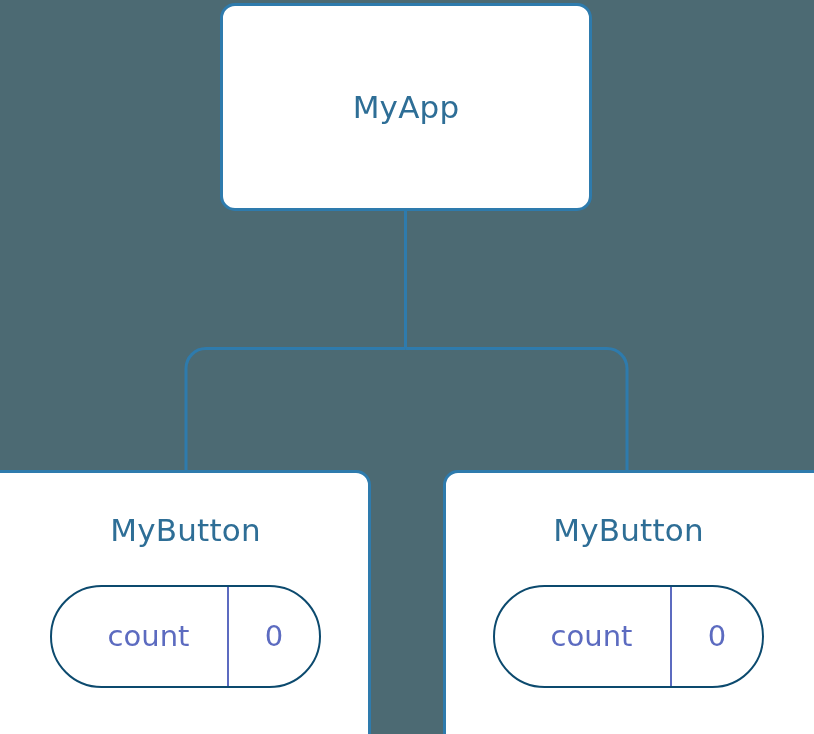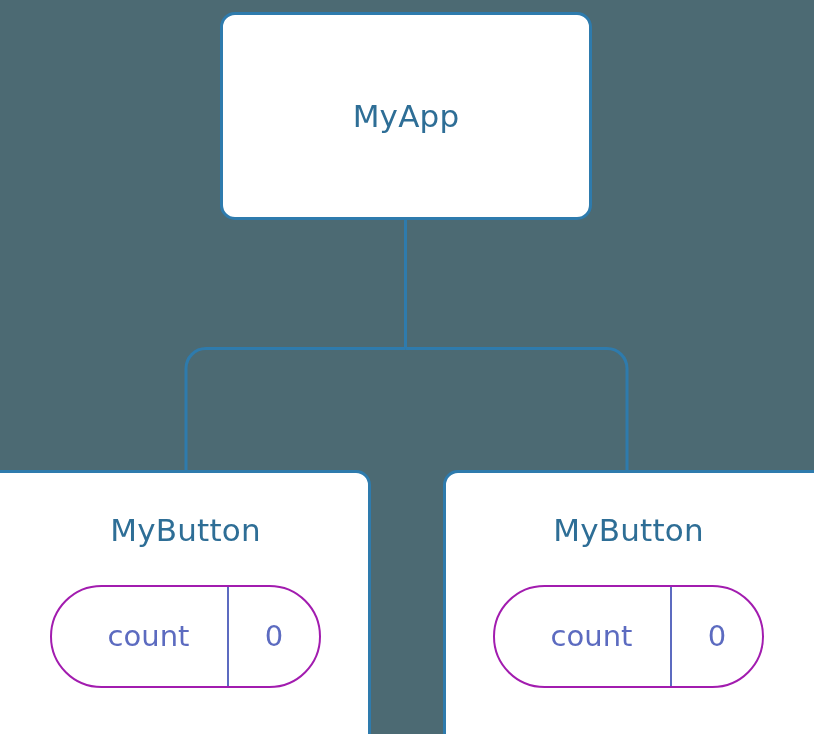--- a/index.html
+++ b/index.html
@@ -40,21 +40,21 @@
     border: 3px solid #2e7bad;
     border-radius: 15px;
     z-index: 2;
     display: flex;
     flex-direction: column;
     align-items: center;
   }
 
   .node-root {
     left: 220px;
-    top: 12px;
+    top: 3px;
     width: 372px;
     height: 208px;
     justify-content: center;
   }
 
   .node-leaf-left {
     left: -28px;
     top: 470px;
     width: 399px;
     height: 285px;
@@ -80,21 +80,21 @@
 
   
   .node-leaf-left .node-title { margin-left: 28px; }
   .node-leaf-right .node-title { margin-right: 28px; }
 
   
   .pill {
     margin-top: 39px;
     height: 103px;
     box-sizing: border-box;
-    border: 2px solid #a21caf;
+    border: 2px solid #0c4a6e;
     border-radius: 52px;
     display: flex;
     align-items: stretch;
     overflow: hidden;
     background: #ffffff;
   }
 
   .node-leaf-left .pill { margin-left: 28px; }
   .node-leaf-right .pill { margin-right: 28px; }
 

